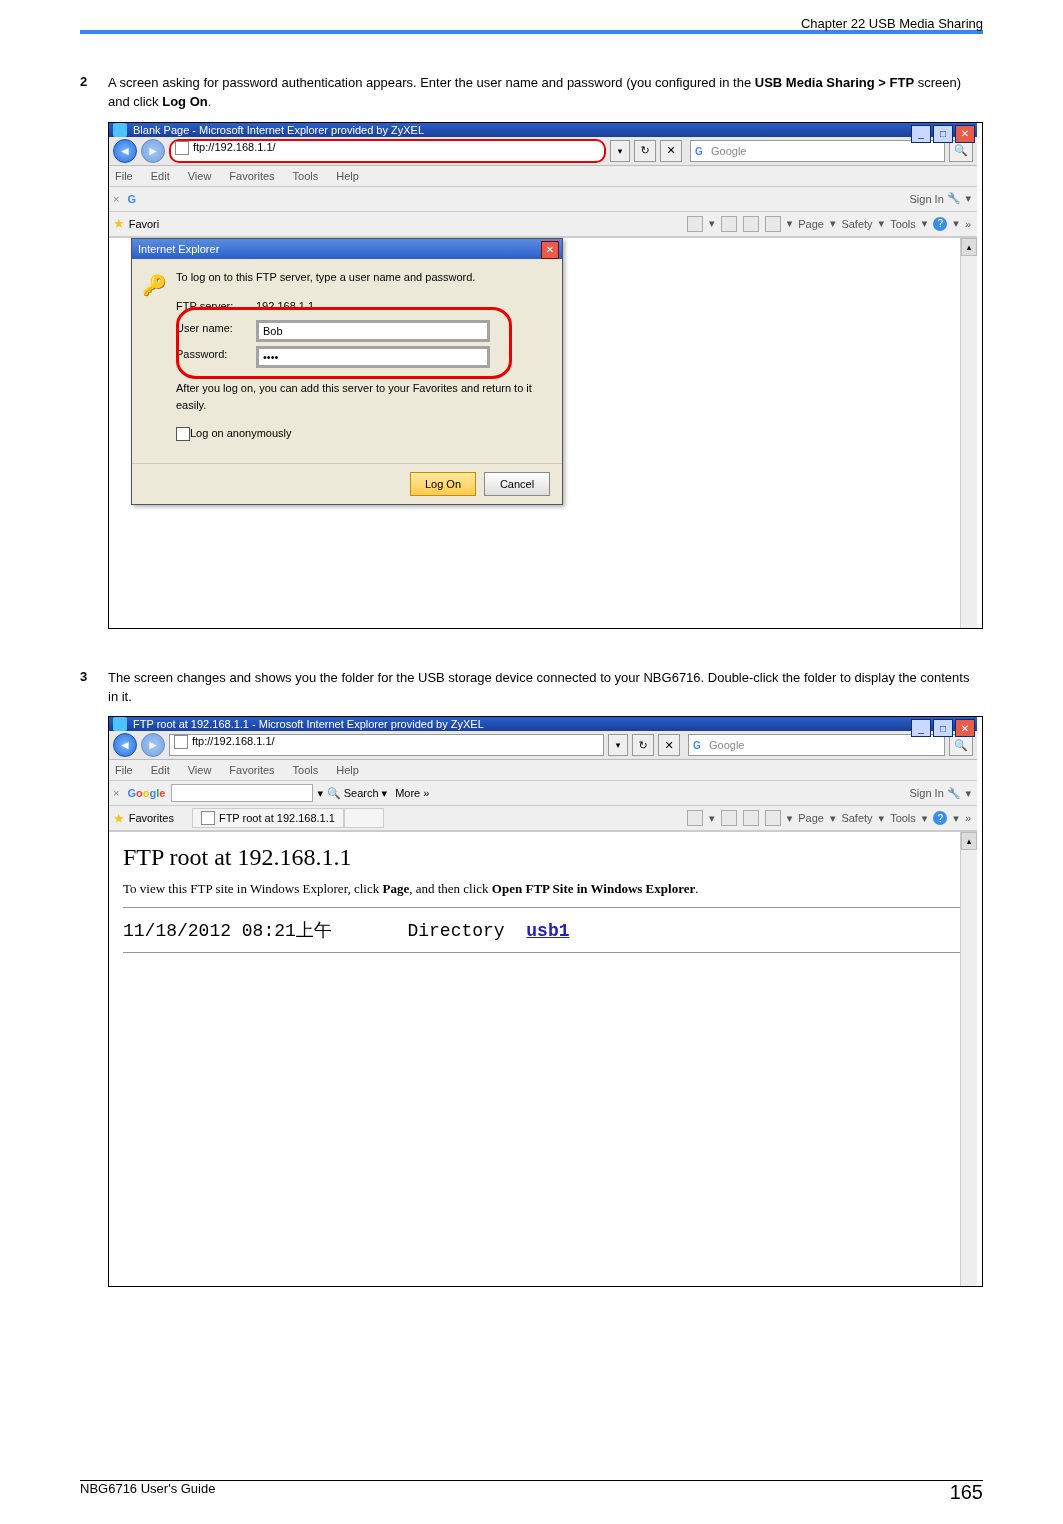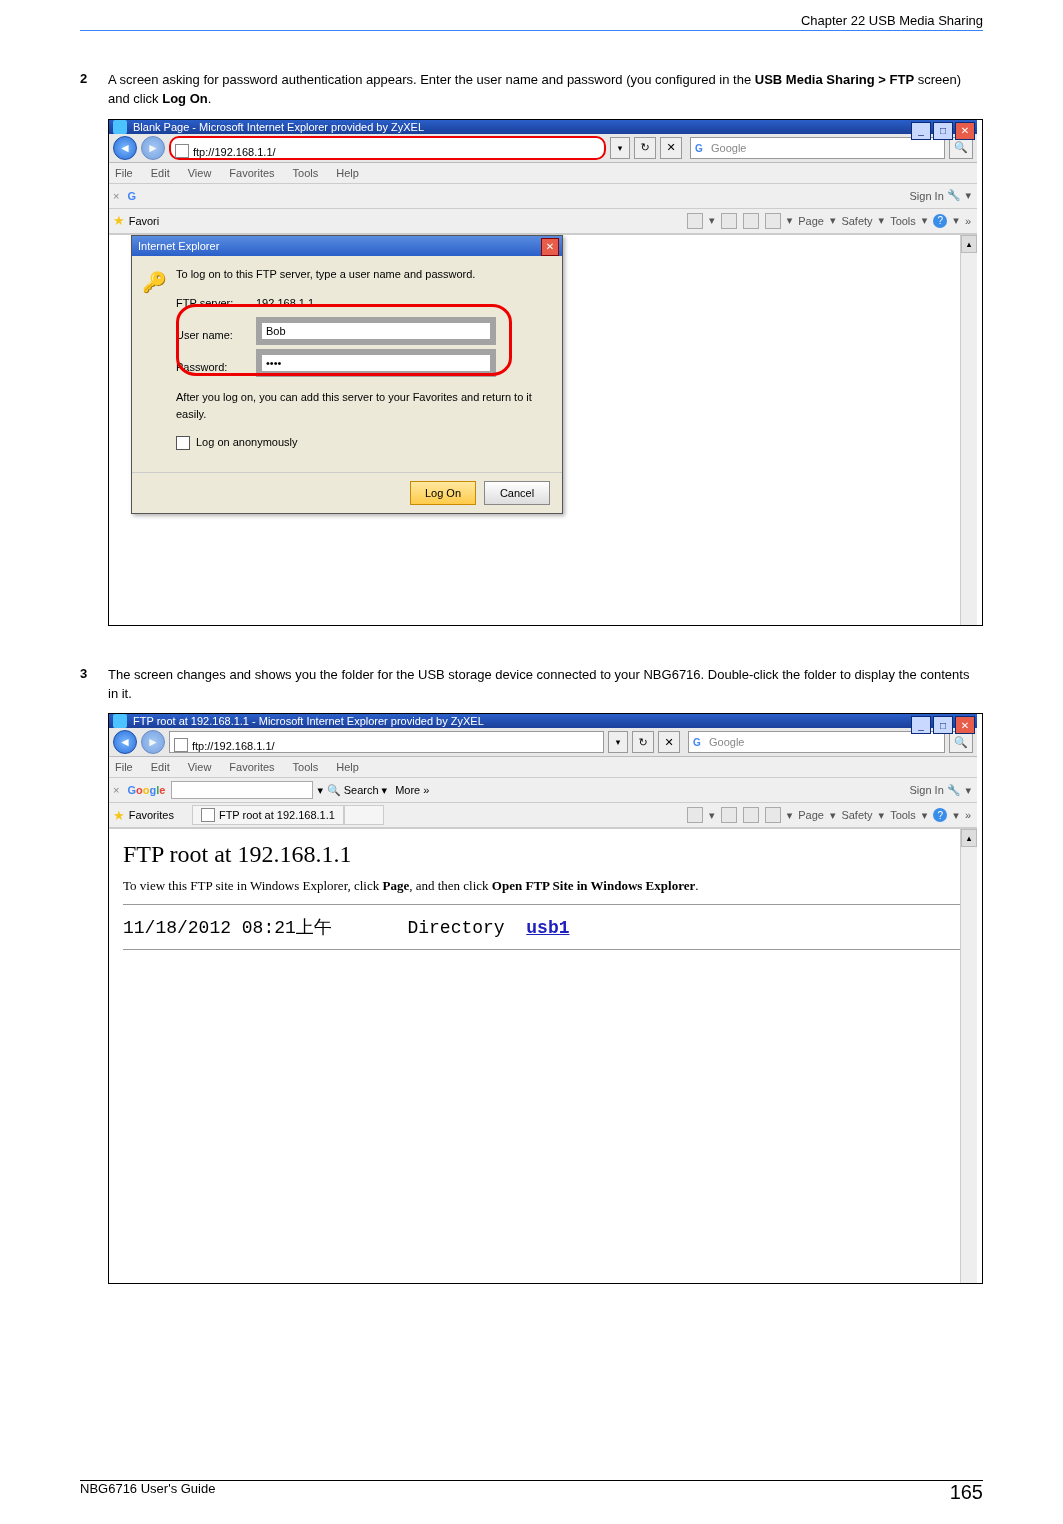--- a/index.html
+++ b/index.html
@@ -1,32 +1,32 @@
 <!DOCTYPE html>
 <html><head>
 <meta charset="utf-8">
 <style>
 body{margin:0;font-family:Verdana,Arial,sans-serif;font-size:13px;color:#000;background:#fff;width:1063px}
 .page{padding:20px 80px 20px 80px;position:relative;min-height:1484px}
-.header-rule{border-top:1px solid #3b82f6;margin:10px 0 8px;position:relative}
+.header-rule{border-top:4px solid #3b82f6;margin:10px 0 8px;position:relative}
 .header-chapter{position:absolute;right:0;top:-18px;font-size:13px}
 .step{display:flex;margin:40px 0 10px}
 .step-num{font-weight:bold;width:28px;flex-shrink:0}
 .step-text{flex:1;line-height:1.45}
 .step-text b{font-weight:bold}
 .screenshot{border:1px solid #000;margin:8px 0 8px 28px;background:#fff;overflow:hidden}
 .ie-window{width:868px;font-family:Tahoma,Arial,sans-serif;font-size:11px}
 .titlebar{background:linear-gradient(#2a5fc9,#1a3f99);color:#fff;display:flex;align-items:center;height:14px;padding:0 4px;position:relative}
 .titlebar .ie-logo{width:14px;height:14px;background:#4cc2ff;border-radius:2px;margin-right:6px;display:inline-block}
 .titlebar .wbtns{position:absolute;right:2px;top:2px;display:flex;gap:2px}
 .titlebar .wbtn{width:18px;height:16px;background:#c9d8ff;border:1px solid #0a2a7a;font-size:10px;display:flex;align-items:center;justify-content:center;color:#0a2a7a}
 .titlebar .wbtn.close{background:#e85c4a;color:#fff}
 .nav-row{background:#e8e8e8;border-bottom:1px solid #bbb;height:28px;display:flex;align-items:center;padding:0 4px;gap:4px}
 .circle-btn{width:22px;height:22px;border-radius:50%;background:radial-gradient(#7ab8ff,#2a6dd8);border:1px solid #1a4fa8;display:flex;align-items:center;justify-content:center;color:#fff;font-size:12px}
-.addr-box{flex:0 0 425px;height:20px;border:1px solid #999;background:#fff;display:flex;align-items:flex-end;padding:0 4px;gap:4px}
+.addr-box{flex:0 0 425px;height:20px;border:1px solid #999;background:#fff;display:flex;align-items:flex-start;padding:0 4px;gap:4px}
 .addr-box.red{border:2px solid #e00;border-radius:10px}
 .page-icon{width:12px;height:12px;background:#fff;border:1px solid #888;display:inline-block}
 .dd-btn{width:18px;height:20px;border:1px solid #999;background:#efefef;display:flex;align-items:center;justify-content:center;font-size:9px}
 .sm-btn{width:20px;height:20px;border:1px solid #999;background:#efefef;display:flex;align-items:center;justify-content:center;font-size:11px}
 .search-box{flex:1;height:20px;border:1px solid #999;background:#fff;margin-left:4px;display:flex;align-items:center;padding:0 4px;gap:4px}
 .g-icon{width:12px;height:12px;display:inline-block;position:relative}
 .g-icon:before{content:"G";font-size:10px;font-weight:bold;color:#4285f4}
 .mag-btn{width:22px;height:20px;border:1px solid #999;background:#efefef;display:flex;align-items:center;justify-content:center}
 .menubar{background:#efefef;border-bottom:1px solid #ccc;height:20px;display:flex;align-items:center;padding:0 6px;gap:18px;color:#555}
 .g-toolbar{background:#efefef;border-bottom:1px solid #ccc;height:24px;display:flex;align-items:center;padding:0 4px;position:relative}
@@ -44,25 +44,25 @@
 .content-area{background:#fff;height:390px;border-top:1px solid #ccc;position:relative;overflow:hidden}
 .content-area2{background:#fff;height:438px;border-top:1px solid #ccc;padding:8px 14px;font-family:"Times New Roman",serif;font-size:14px;position:relative}
 .scrollbar-v{position:absolute;right:0;top:0;bottom:0;width:16px;background:#eee;border-left:1px solid #ccc}
 .sb-arrow{height:16px;background:#ddd;border:1px solid #bbb;display:flex;align-items:center;justify-content:center;font-size:9px}
 .dialog{position:absolute;left:22px;top:0;width:430px;background:#ece9d8;border:1px solid #555;box-shadow:2px 2px 4px rgba(0,0,0,.3)}
 .dialog .dlg-title{background:linear-gradient(#5a8de0,#2a5fc9);color:#fff;height:20px;display:flex;align-items:center;padding:0 6px;position:relative;font-size:11px}
 .dlg-close{position:absolute;right:3px;top:2px;width:16px;height:16px;background:#e85c4a;color:#fff;display:flex;align-items:center;justify-content:center;font-size:10px;border:1px solid #800}
 .dlg-body{padding:10px 12px 10px 44px;position:relative;font-size:11px;line-height:1.6}
 .key-icon{position:absolute;left:10px;top:10px;width:24px;height:24px}
 .key-icon:before{content:"🔑";font-size:20px}
-.field-row{display:flex;align-items:flex-end;margin:4px 0}
+.field-row{display:flex;align-items:flex-start;margin:4px 0}
 .field-label{width:80px}
-.field-input{width:220px;height:16px;border:6px solid #a3a3a3;background:#fff;padding:0 4px;font-size:11px}
+.field-input{width:220px;height:16px;border:3px solid #a3a3a3;background:#fff;padding:0 4px;font-size:11px}
 .red-ring{position:absolute;border:3px solid #e00;border-radius:20px/18px;left:44px;top:48px;width:330px;height:66px;pointer-events:none}
-.chk-row{display:flex;align-items:center;gap:6px;margin:10px 0}
+.chk-row{display:flex;align-items:center;margin:10px 0}
 .chk{width:12px;height:12px;border:1px solid #555;background:#fff}
 .dlg-btns{display:flex;justify-content:flex-end;gap:8px;padding:8px 12px;border-top:1px solid #ccc}
 .dlg-btn{min-width:64px;height:22px;border:1px solid #888;background:linear-gradient(#fff,#ddd);font-size:11px;display:flex;align-items:center;justify-content:center}
 .dlg-btn.primary{background:linear-gradient(#ffe8a0,#ffcb4a);border:1px solid #c98a00}
 .ftp-title{font-size:24px;margin:4px 0 10px}
 .ftp-instr{font-size:13px;margin-bottom:10px}
 hr.thin{border:none;border-top:1px solid #999;margin:10px 0}
 .mono{font-family:"Courier New",monospace;font-size:18px}
 .dir-link{color:#2020c0;text-decoration:underline;font-weight:bold}
 .page-footer{position:absolute;left:80px;right:80px;bottom:20px;border-top:1px solid #000;display:flex;justify-content:space-between;padding-top:0;font-size:13px}

